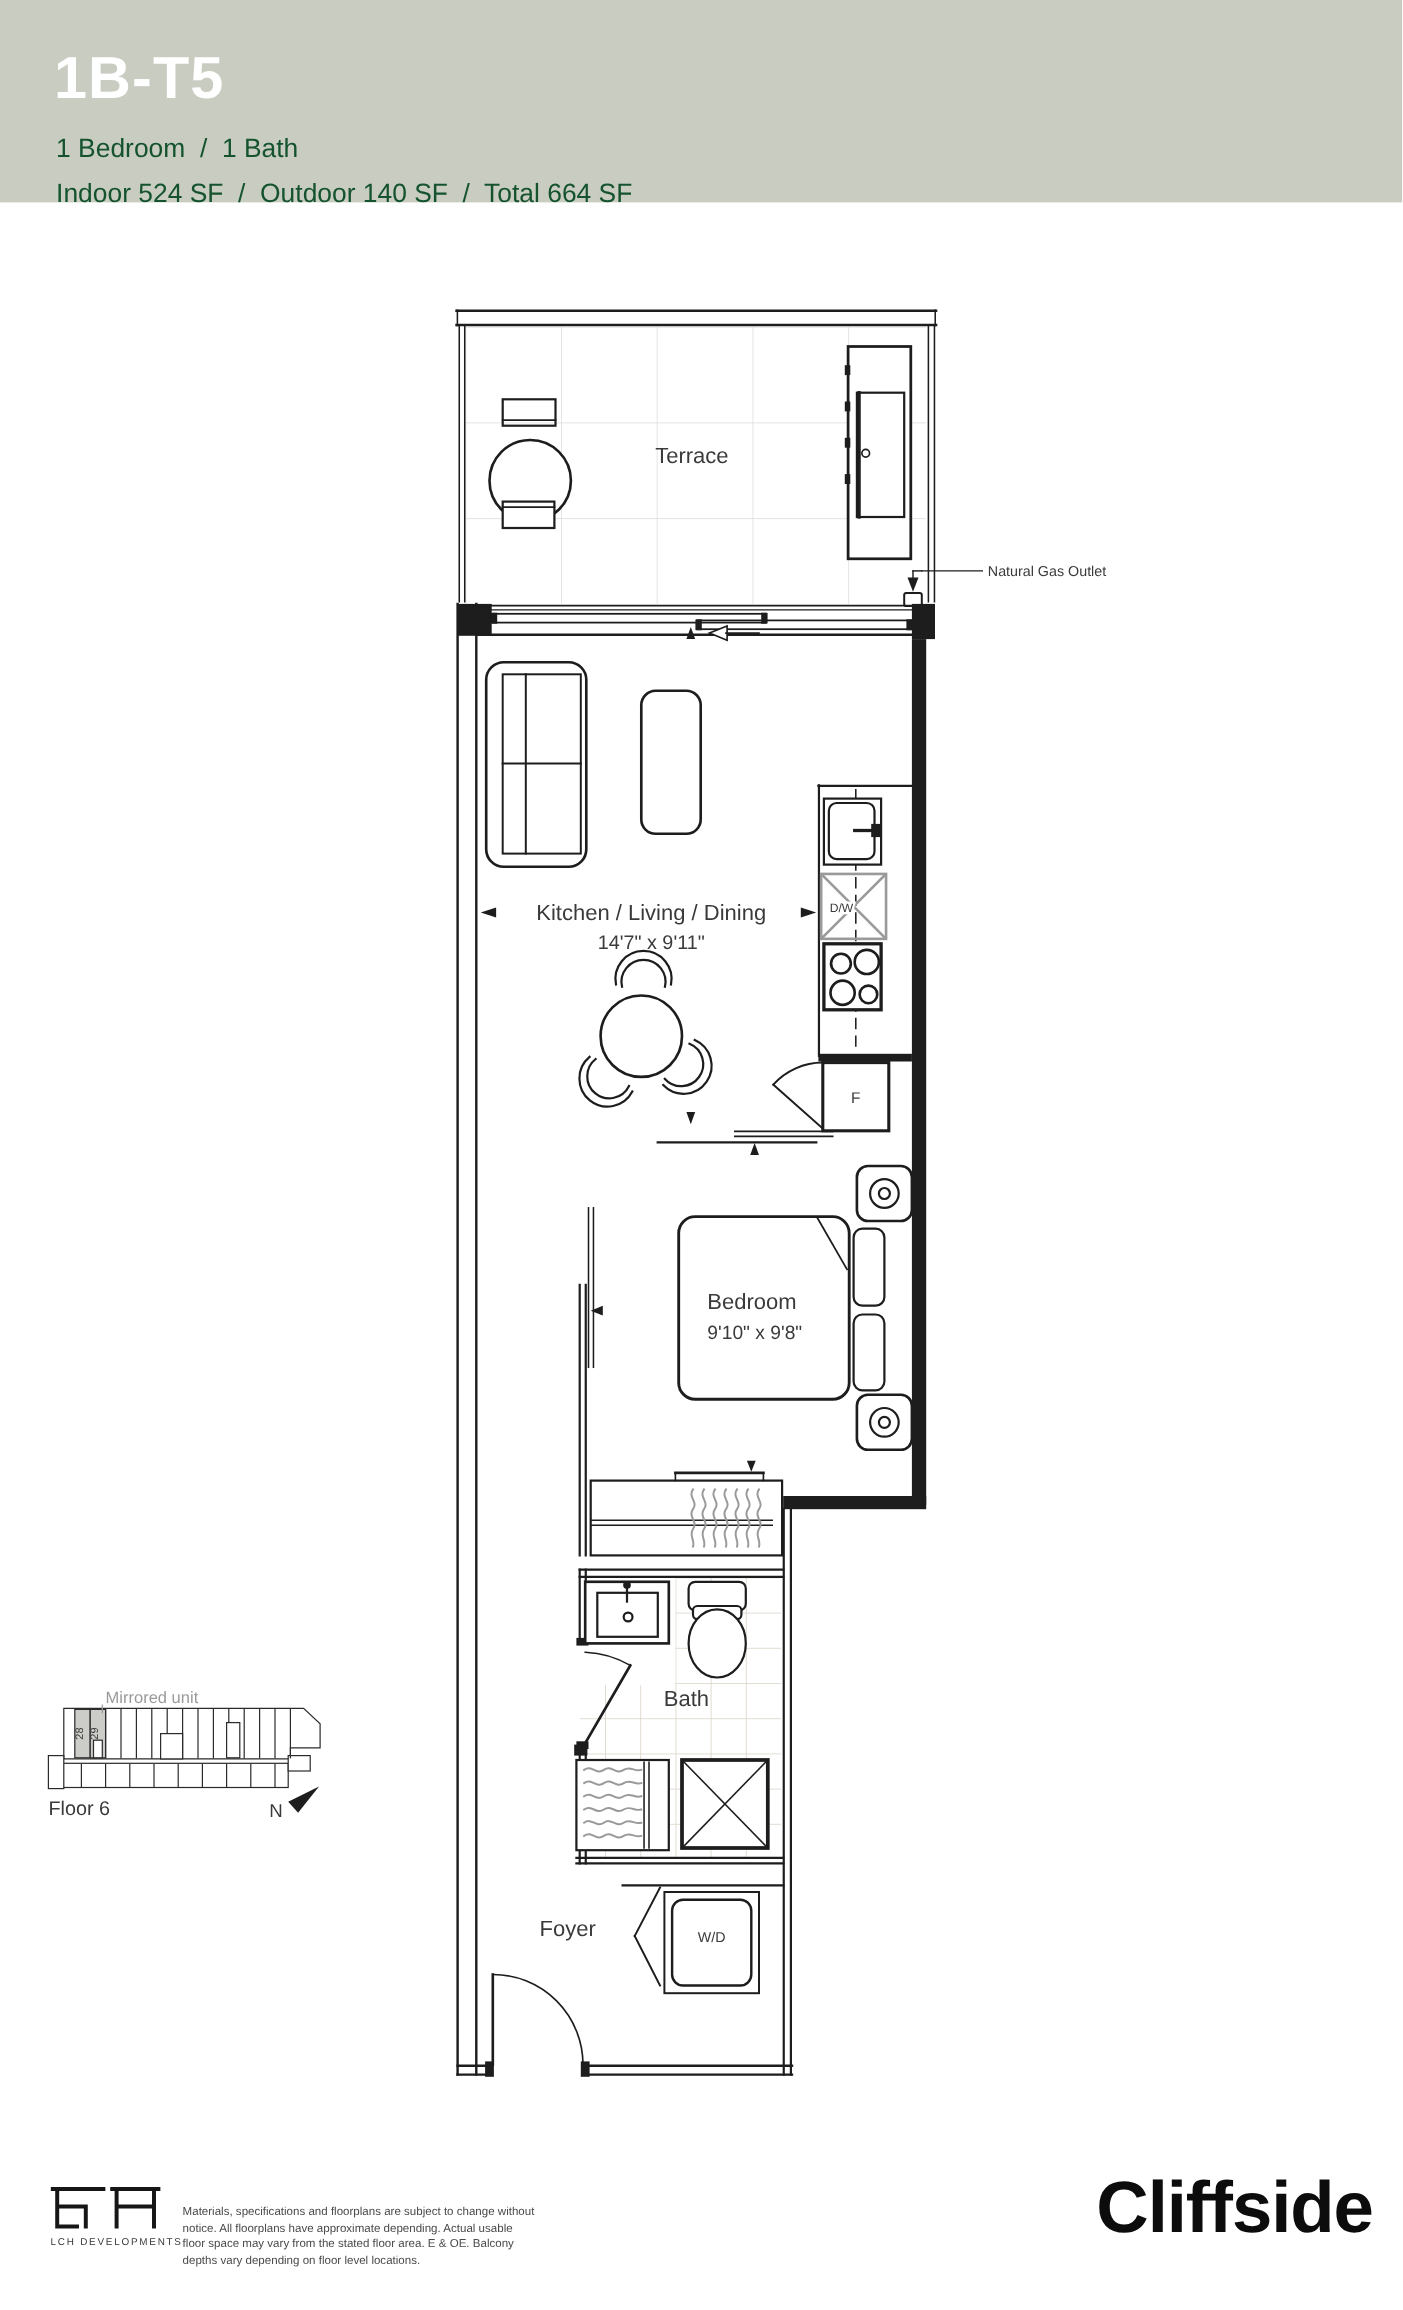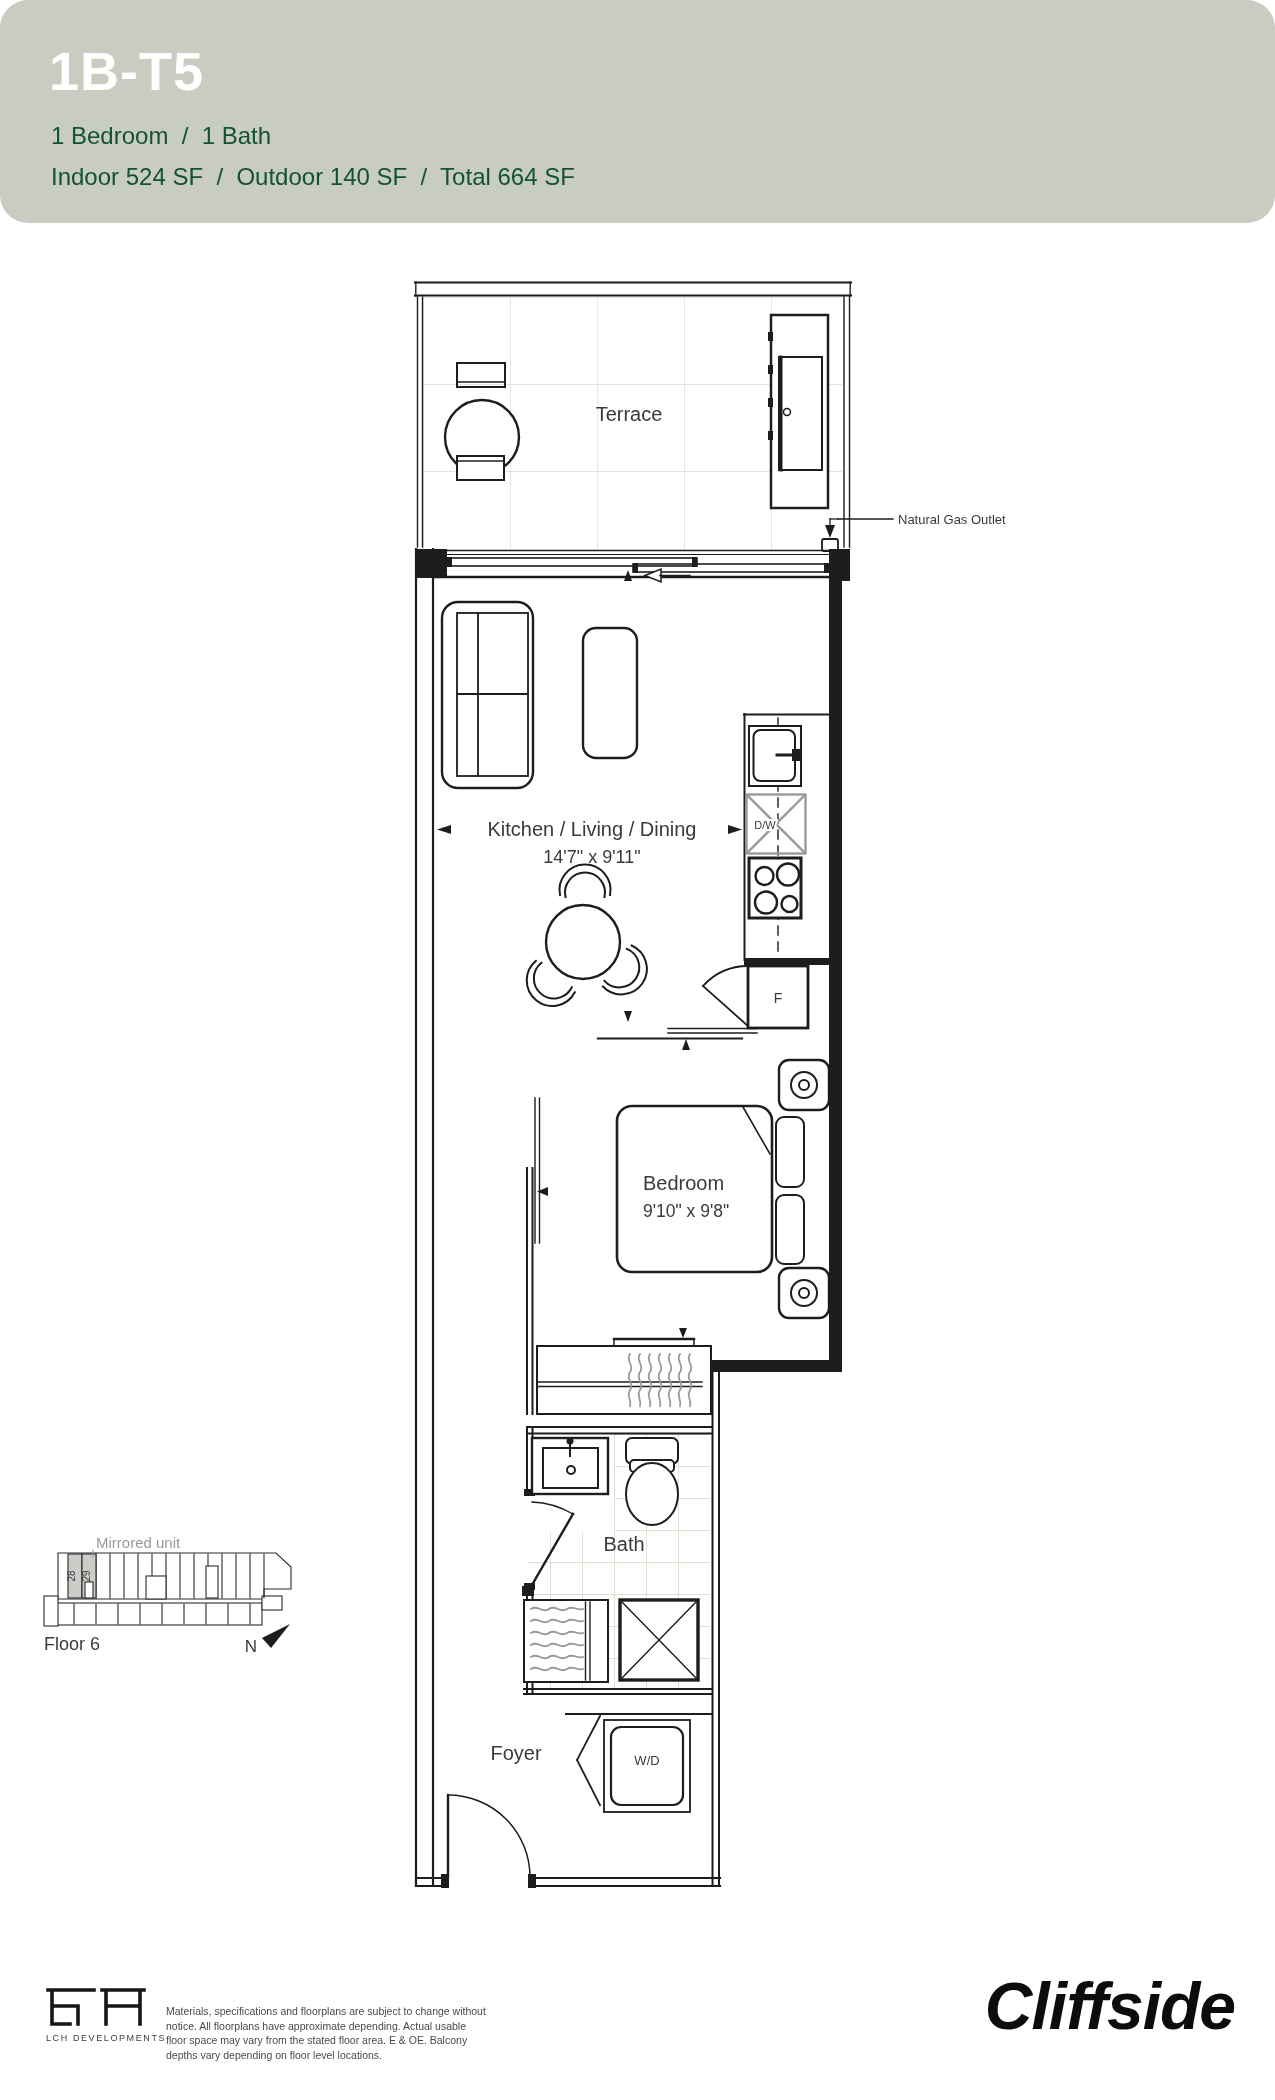--- a/index.html
+++ b/index.html
@@ -1,19 +1,19 @@
 <!DOCTYPE html>
 <html><head>
 <meta charset="utf-8">
 <style>
   html,body{margin:0;padding:0;background:#ffffff;}
   #page{position:relative;width:1275px;height:2100px;background:#ffffff;overflow:hidden;
         font-family:"Liberation Sans",sans-serif;}
   
-  #hdr{position:absolute;left:0;top:0;width:1275px;height:223px;background:#c8ccc1;border-radius:28px;}
+  #hdr{position:absolute;left:0;top:0;width:1275px;height:184px;background:#c8ccc1;}
   #hdr .title{position:absolute;left:49px;top:40px;font-size:54px;font-weight:bold;
               color:#ffffff;letter-spacing:1px;}
   #hdr .sub{position:absolute;left:51px;color:#14532d;font-size:24px;white-space:pre;}
   #hdr .sub1{top:122px;}
   #hdr .sub2{top:163px;}
   
   #plan{position:absolute;left:0;top:0;width:1275px;height:2100px;}
   #plan{stroke:#1d1d1d;fill:none;stroke-linecap:square;}
   .fill{fill:#1d1d1d;stroke:none;}
   .gray{stroke:#9a9a9a;}
@@ -23,22 +23,22 @@
   .t17{font-size:17.5px;}
   .t14{font-size:14px;}
   .t13{font-size:13px;}
   .t11{font-size:11px;}
   .t10{font-size:10px;}
   .tgray{fill:#9a9a9a;}
   .halo{paint-order:stroke;stroke:#ffffff;stroke-width:4px;}
   
   #disclaimer{position:absolute;left:166px;top:1984px;font-size:10.5px;line-height:14.6px;
               color:#4a4a4a;margin-top:20px;}
-  #brand{position:absolute;right:40px;top:1968px;font-size:66px;font-weight:bold;
-         letter-spacing:-1px;color:#0c0c0c;font-style:italic;}
+  #brand{position:absolute;right:27px;top:1968px;font-size:66px;font-weight:bold;
+         letter-spacing:-1px;color:#0c0c0c;}
 </style>
 </head>
 <body>
 
 <div id="page">
 
   <div id="hdr">
     <div class="title">1B-T5</div>
     <div class="sub sub1">1 Bedroom  /  1 Bath</div>
     <div class="sub sub2">Indoor 524 SF  /  Outdoor 140 SF  /  Total 664 SF</div>

